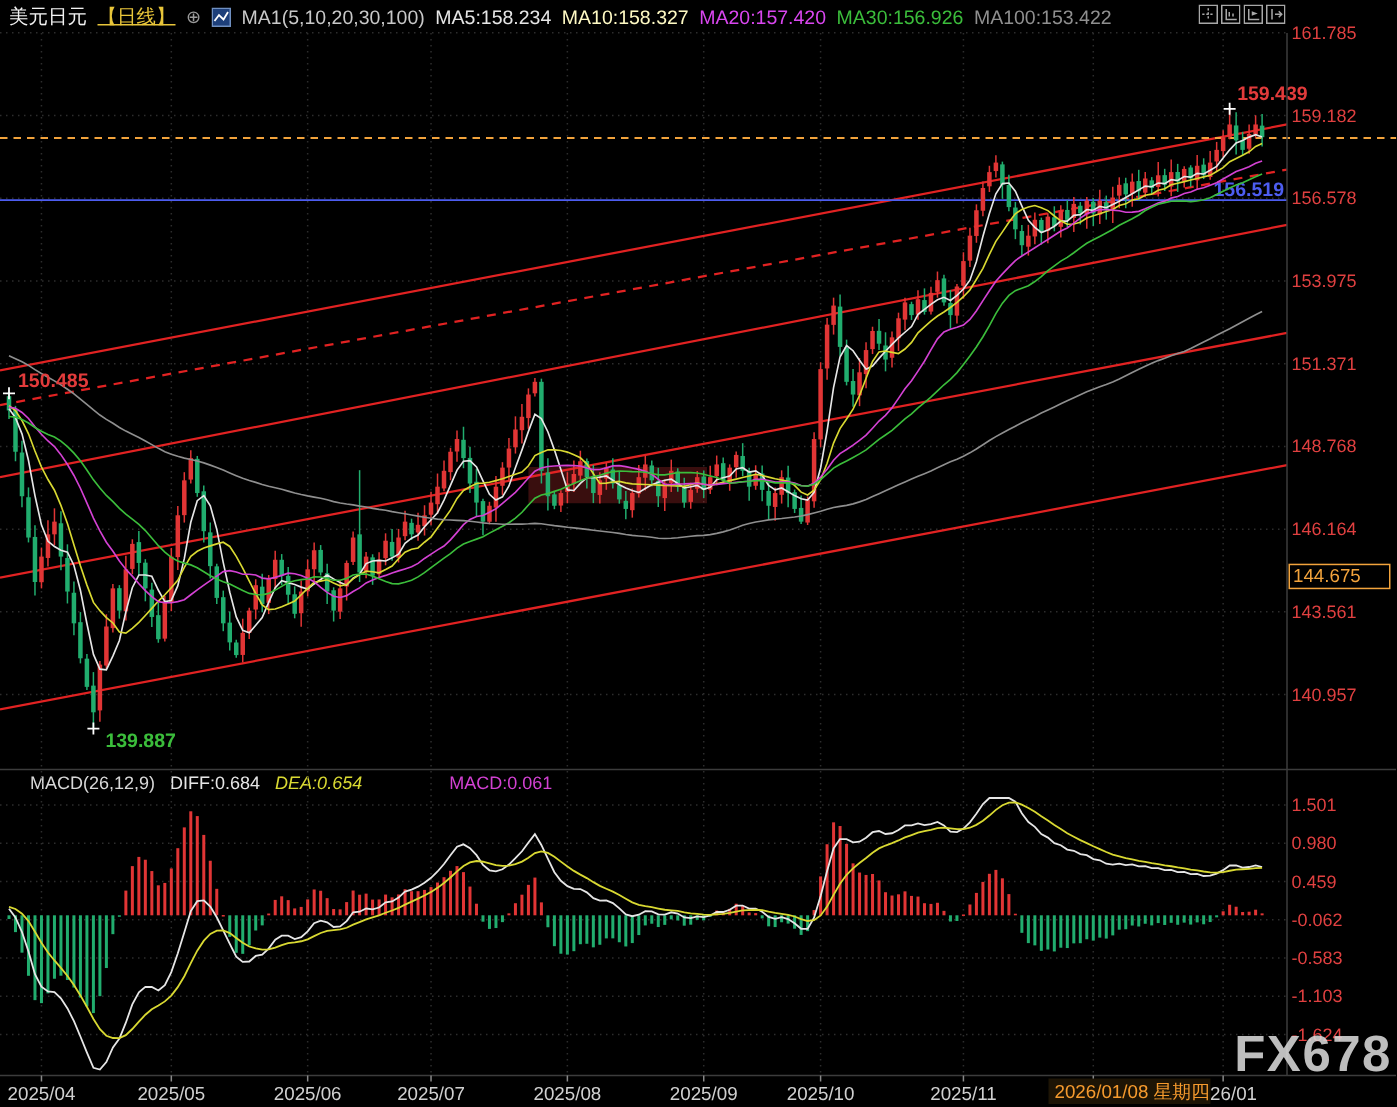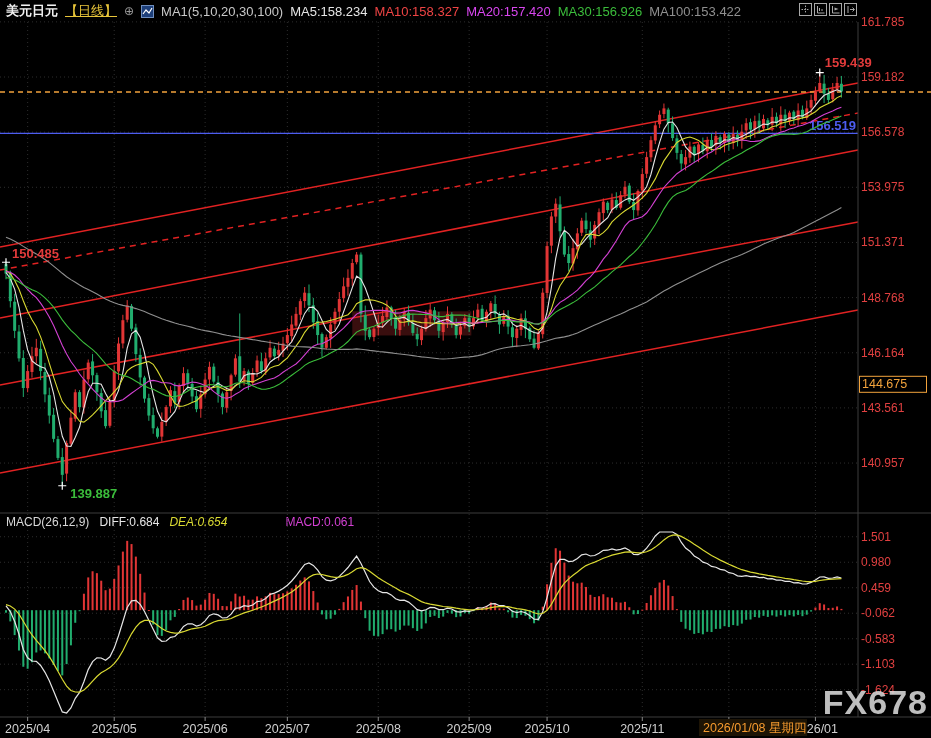--- a/index.html
+++ b/index.html
@@ -1,27 +1,27 @@
 <!DOCTYPE html>
 <html><head>
 <meta charset="utf-8">
 <style>
   html,body{margin:0;padding:0;background:#000;}
   #app{position:relative;width:931px;height:738px;background:#000;overflow:hidden;
        font-family:"Liberation Sans","DejaVu Sans",sans-serif;}
   #topbar{position:absolute;left:0;top:0;width:931px;height:22px;display:flex;
           align-items:center;gap:7px;padding-left:6px;box-sizing:border-box;font-size:13px;}
-  #topbar .sym{color:#f2f2f2;font-weight:bold;}
+  #topbar .sym{color:#f2f2f2;font-weight:normal;}
   #topbar .per{color:#e8c53a;text-decoration:underline;}
   #topbar .magrp{color:#c8c8c8;}
-  .ma5{color:#e6e6e6;} .ma10{color:#ef4444;} .ma20{color:#d946ef;}
+  .ma5{color:#e6e6e6;} .ma10{color:#fef9c3;} .ma20{color:#d946ef;}
   .ma30{color:#3bbd3b;text-align:right;} .ma100{color:#8f8f8f;}
   #tb-icons{position:absolute;right:74px;top:3px;display:flex;gap:2px;}
   #tb-icons svg{display:block;}
-  #macdlegend{position:absolute;left:6px;top:514px;height:16px;font-size:12px;
+  #macdlegend{position:absolute;left:20px;top:514px;height:16px;font-size:12px;
               display:flex;gap:10px;align-items:center;}
   #macdlegend .t{color:#d8d8d8;} #macdlegend .diff{color:#e6e6e6;}
   #macdlegend .dea{color:#d9d932;font-style:italic;} #macdlegend .macd{color:#d341d3;margin-left:48px;}
   #chart{position:absolute;left:0;top:0;}
   .circ{color:#9a9a9a;font-size:12px;}
 </style>
 </head>
 <body>
 
 <div id="app">

